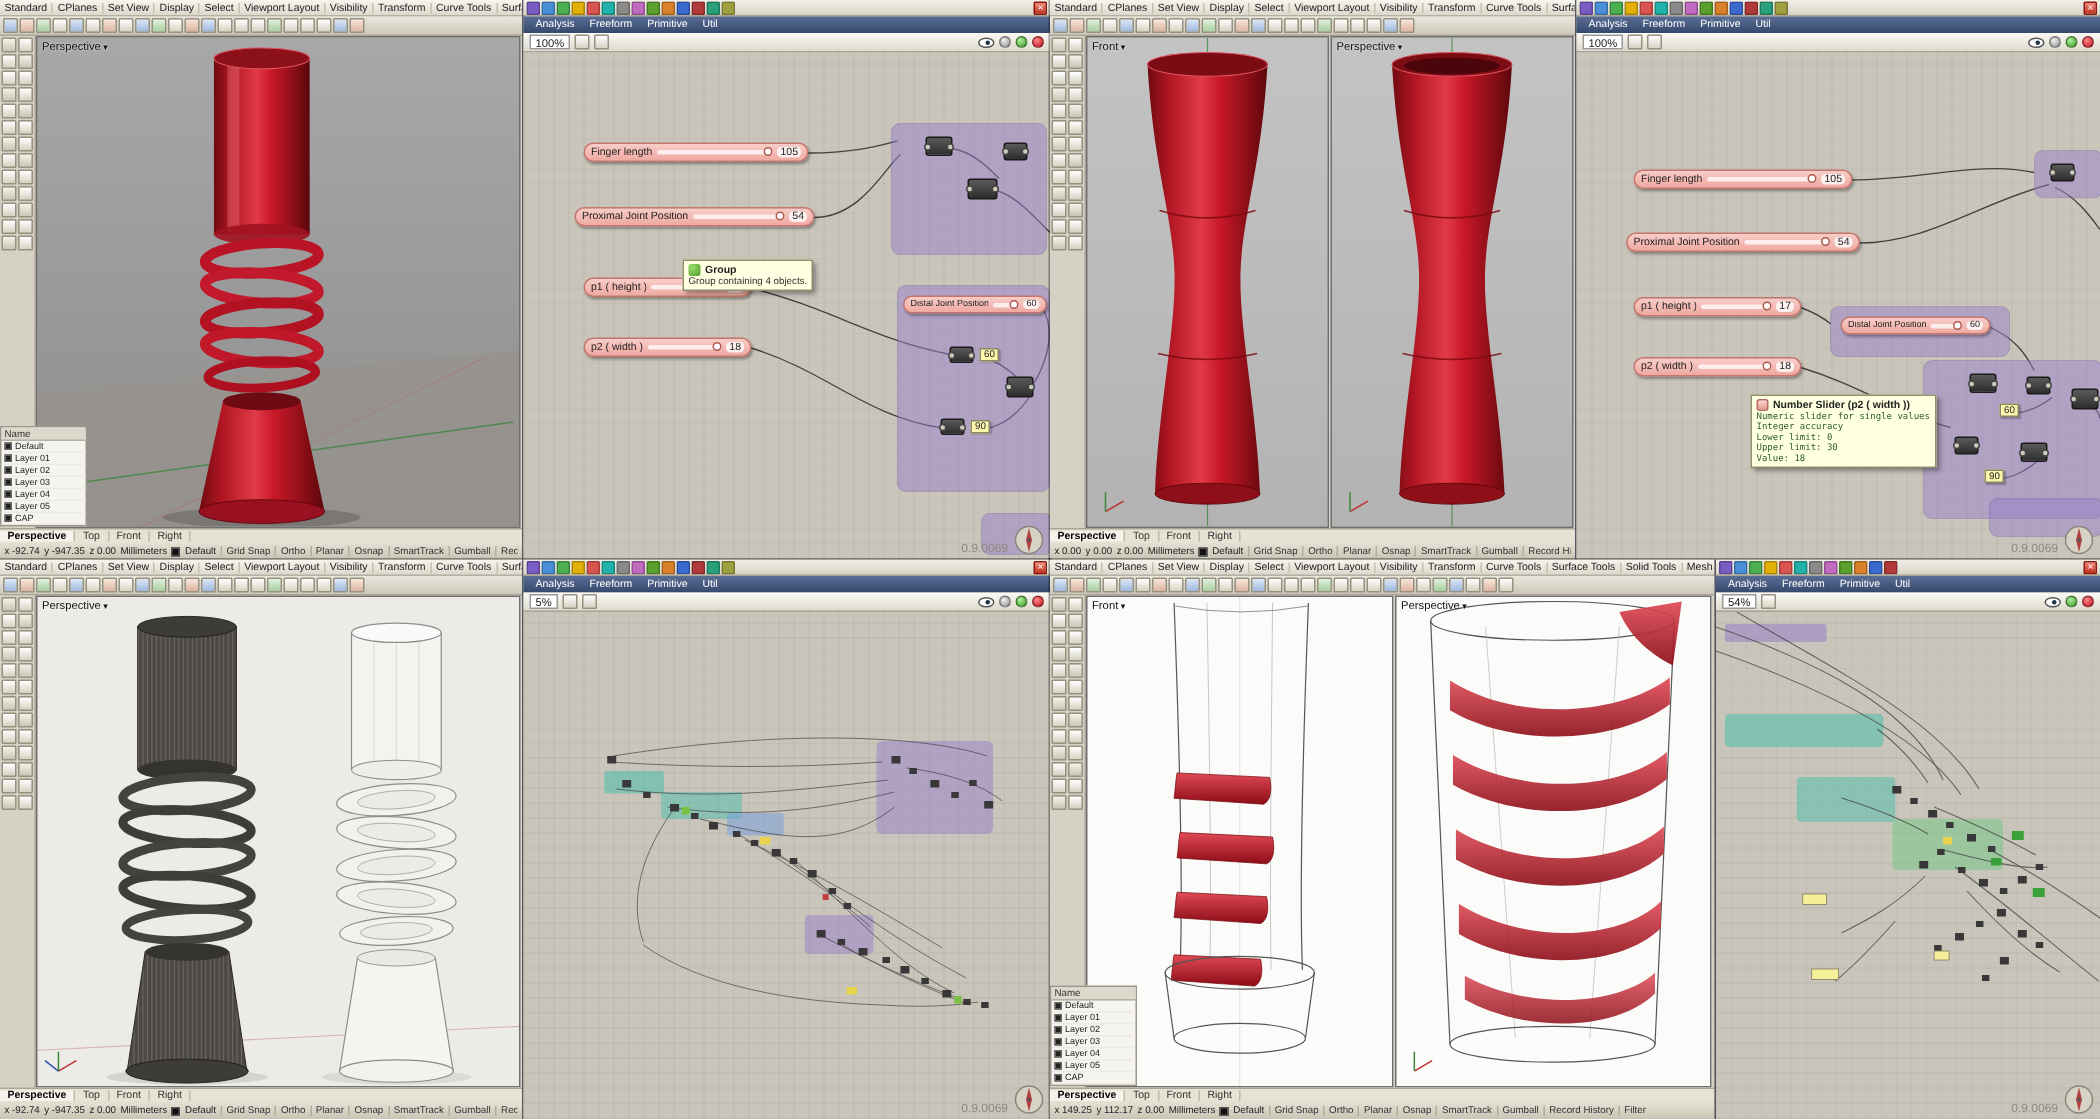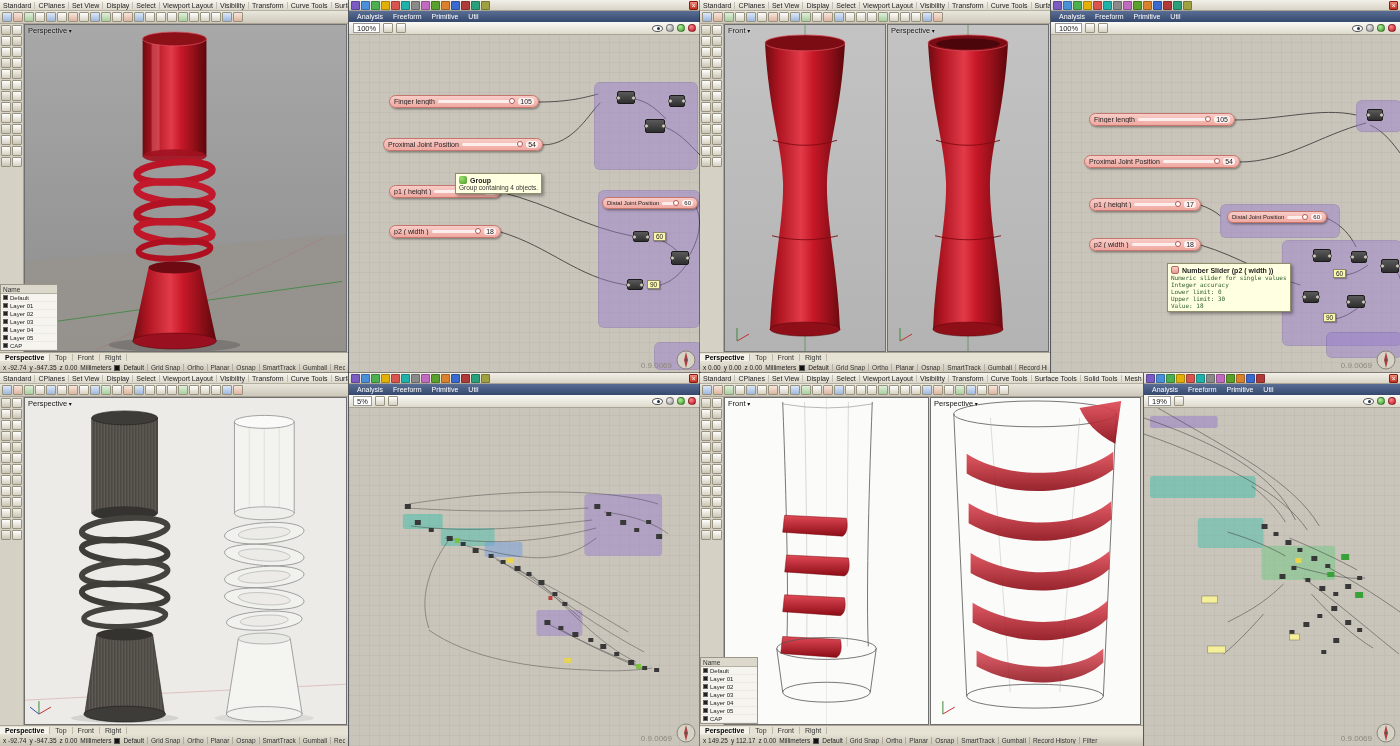--- a/index.html
+++ b/index.html
@@ -1098,21 +1098,21 @@
       <span class="sp"></span>
         <i class="winbtn"></i>
     </div>
     <div class="gh-menu">
         <span>Analysis</span>
         <span>Freeform</span>
         <span>Primitive</span>
         <span>Util</span>
       </div>
     <div class="gh-tbar">
-      <span class="zoombox">19%</span>
+      <span class="zoombox">54%</span>
       <i class="ticon"></i>
       <span class="sp"></span>
       <span class="eye"></span>
       <span class="ball green"></span>
       <span class="ball red"></span>
     </div>
     <div class="gh-canvas">
       <svg class="wires" viewBox="0 0 257 338" preserveAspectRatio="none">
         <rect x="6" y="8" width="68" height="12" rx="2" fill="rgba(151,125,201,0.55)"></rect>
         <rect x="6" y="68" width="106" height="22" rx="3" fill="rgba(84,190,172,0.6)"></rect>

